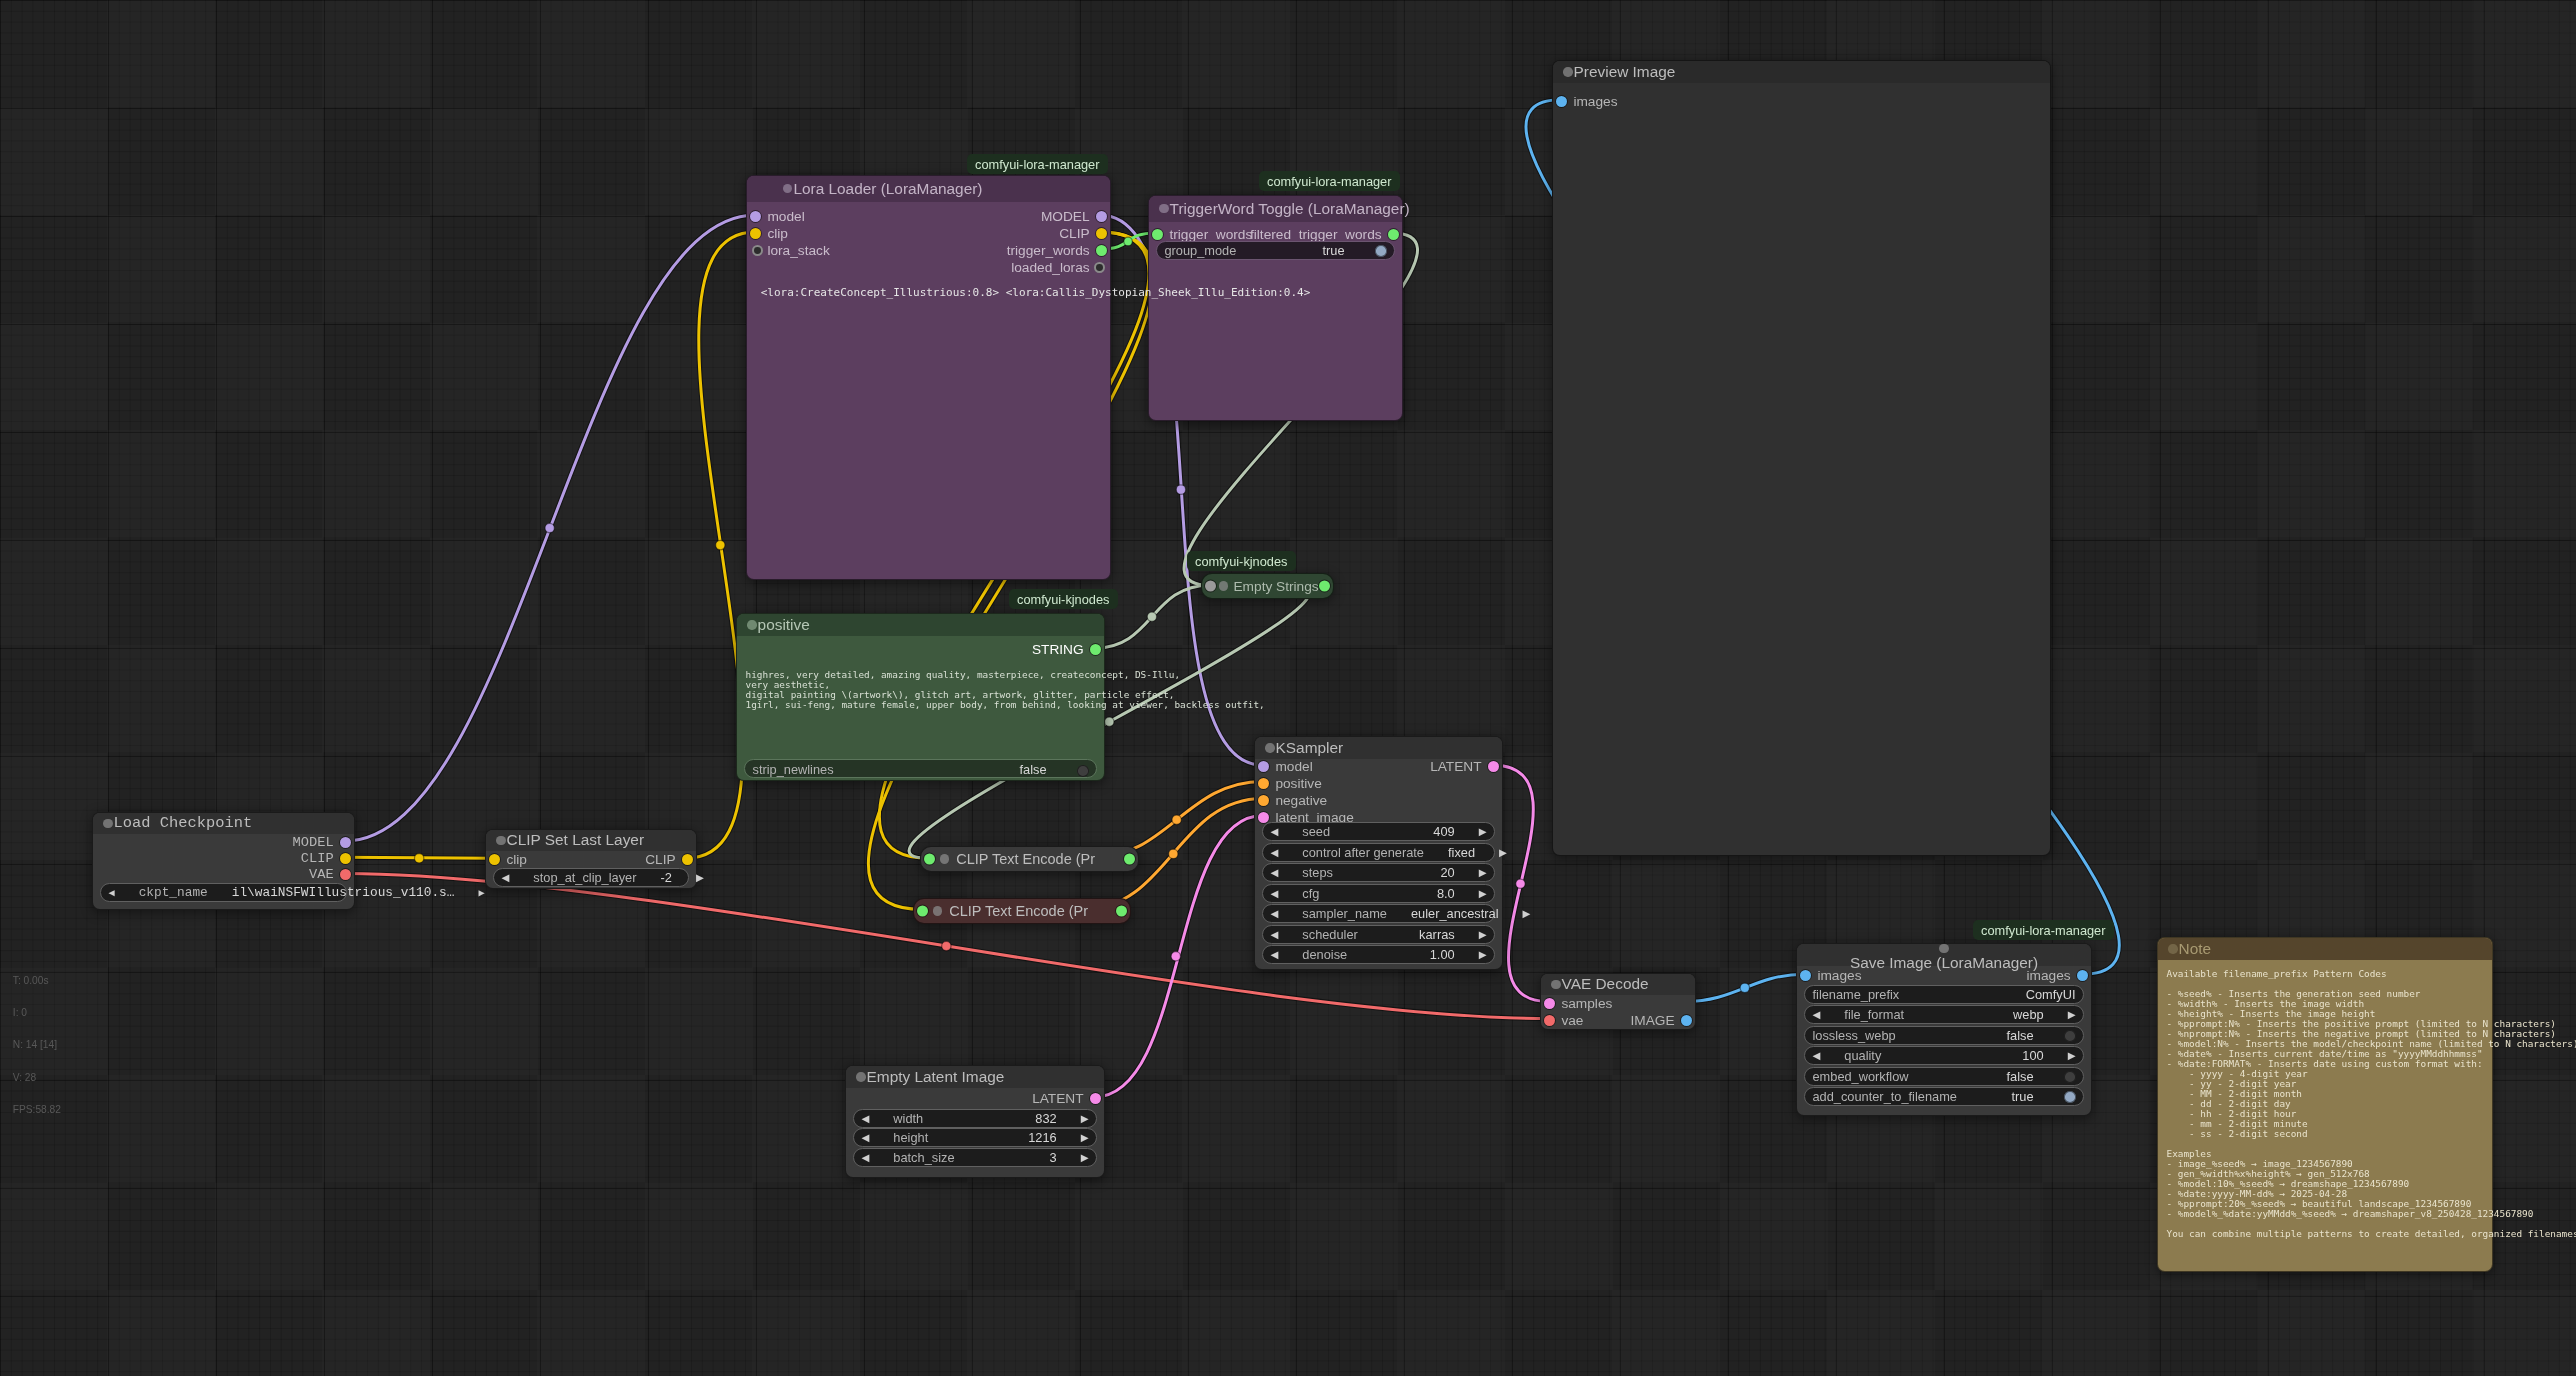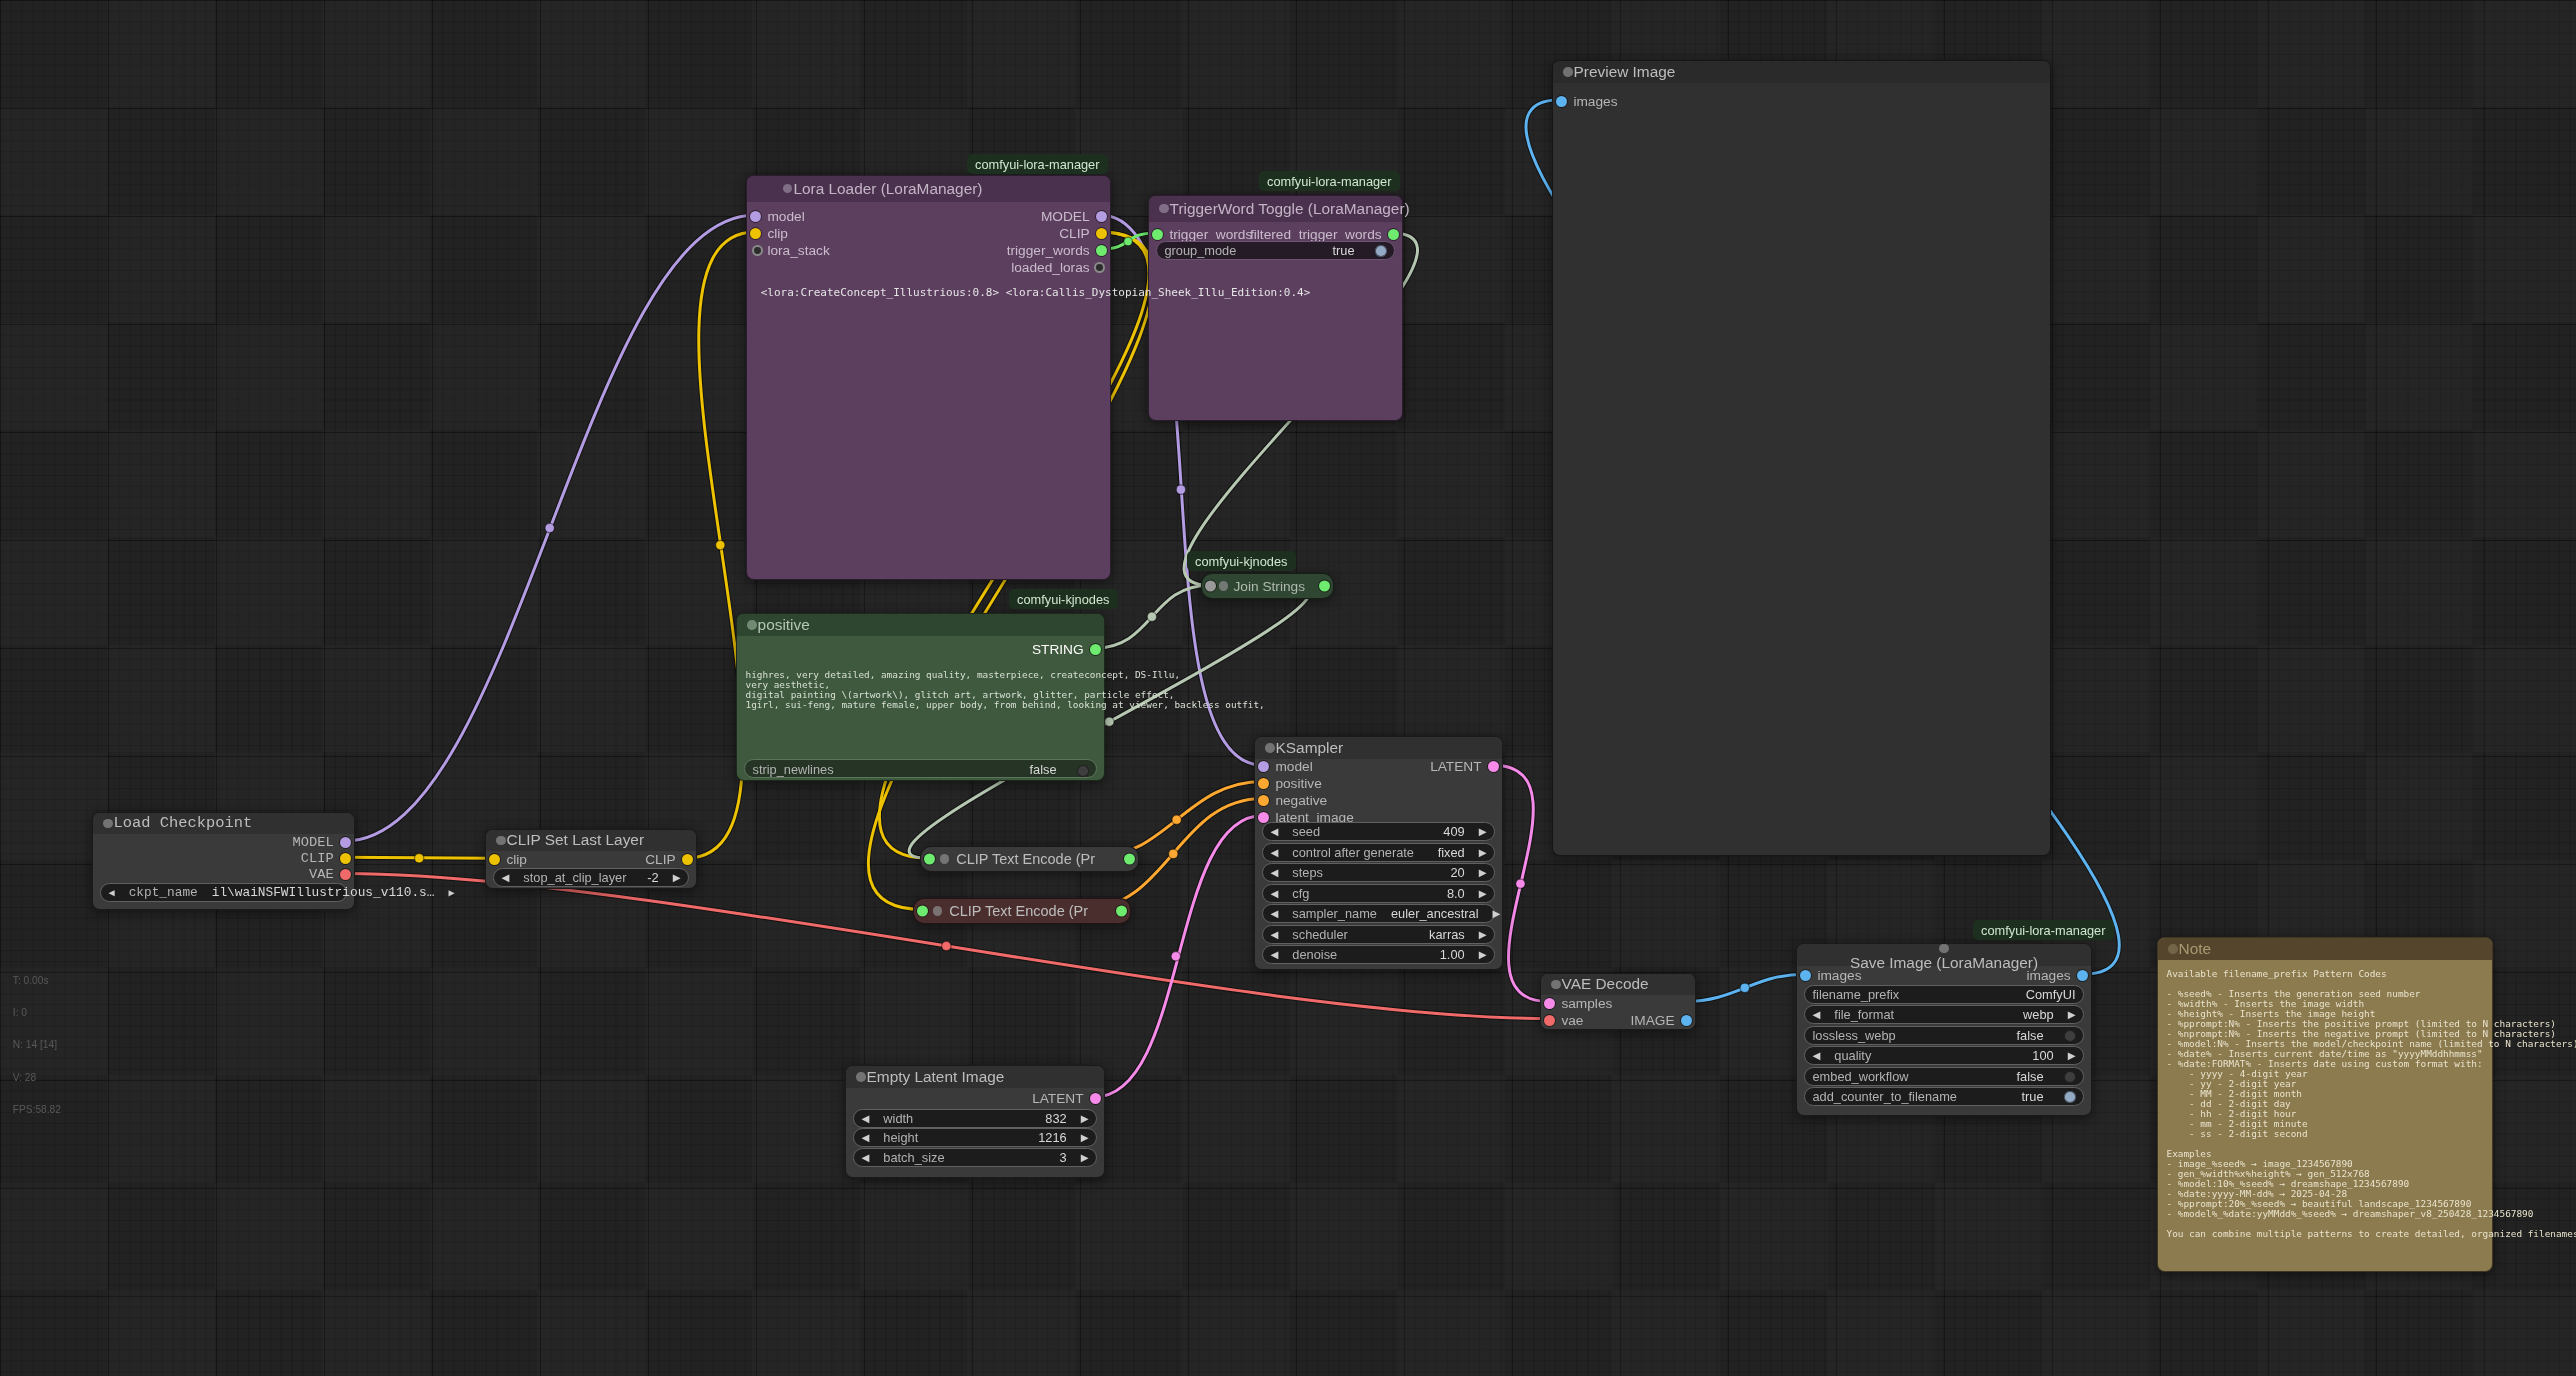--- a/index.html
+++ b/index.html
@@ -19,21 +19,21 @@
   .ntitle{display:flex;align-items:center;gap:1px;padding:0 10.2px;border-radius:6.8px 6.8px 0 0;
     font-size:15.4px;color:#bdbdbd;white-space:nowrap;}
   .tdot{width:9.4px;height:9.4px;border-radius:50%;background:#8a8a8a;opacity:.75;flex:none;}
   .port{position:absolute;height:17px;display:flex;align-items:center;gap:6px;
     font-size:13.7px;color:#b6b6b6;white-space:nowrap;}
   .port.in{left:3.4px;}
   .port.out{right:3.4px;flex-direction:row-reverse;}
   .pd{width:11px;height:11px;border-radius:50%;flex:none;box-shadow:0 0 0 0.9px rgba(0,0,0,0.5);}
   .pd.ring{width:6.8px;height:6.8px;background:#2c2c2c;border:2.6px solid #8a8a8a;box-shadow:none;}
   .wg{position:absolute;left:6.8px;right:6.8px;height:17px;border-radius:9.4px;background:#1c1c1c;
-    border:0.9px solid #606060;display:flex;align-items:center;padding:0 7.7px;gap:14px;
+    border:0.9px solid #606060;display:flex;align-items:center;padding:0 7.7px;gap:24px;
     font-size:12.8px;color:#b3b3b3;white-space:nowrap;}
   .wg .val{margin-left:auto;color:#d8d8d8;}
   .wg .arr{color:#d0d0d0;font-size:10.2px;flex:none;}
   .tg{width:12px;height:12px;border-radius:50%;background:#3e3e3e;margin-left:6px;flex:none;
     box-shadow:inset 0 0 0 0.9px rgba(0,0,0,.5);}
   .tg.on{background:#93a9c4;}
   .collapsed{display:flex;align-items:center;gap:6.8px;padding:0 19px;border-radius:11px;
     font-size:14.5px;color:#bdbdbd;white-space:nowrap;}
   .cdot{position:absolute;top:50%;transform:translateY(-50%);width:11px;height:11px;border-radius:50%;
     box-shadow:0 0 0 0.9px rgba(0,0,0,.5);}
@@ -325,21 +325,21 @@
     <i class="cdot" style="left:3.4px;background:#6eeb6e;"></i>
     <i class="tdot"></i>
     <span>CLIP Text Encode (Pr</span>
     <i class="cdot" style="right:3.4px;background:#6eeb6e;"></i>
   </div>
 
   <div class="badge" style="right:1280px;top:551px;">comfyui-kjnodes</div>
   <div class="node collapsed" style="left:1201px;top:573px;width:97px;height:24px;background:#2f4632;padding:0 17px;gap:5.1px;font-size:13.7px;color:#aebbae;">
     <i class="cdot" style="left:3.4px;background:#9a9a9a;"></i>
     <i class="tdot"></i>
-    <span>Join Strings</span>
+    <span>Empty Strings</span>
     <i class="cdot" style="right:3.4px;background:#6eeb6e;"></i>
   </div>
 
   <div class="badge" style="right:1176px;top:171px;">comfyui-lora-manager</div>
   <div class="node" style="left:1148px;top:195px;width:253px;height:224px;background:#5c3e5f;">
     <div class="ntitle" style="height:25.6px;background:#4a314d;color:#c3b4c6;">
       <i class="tdot" style="background:#93839a;"></i>
       <span>TriggerWord Toggle (LoraManager)</span>
     </div>
     <div class="port in" style="top:30px;padding-left:17px;color:#c9bccb;">

